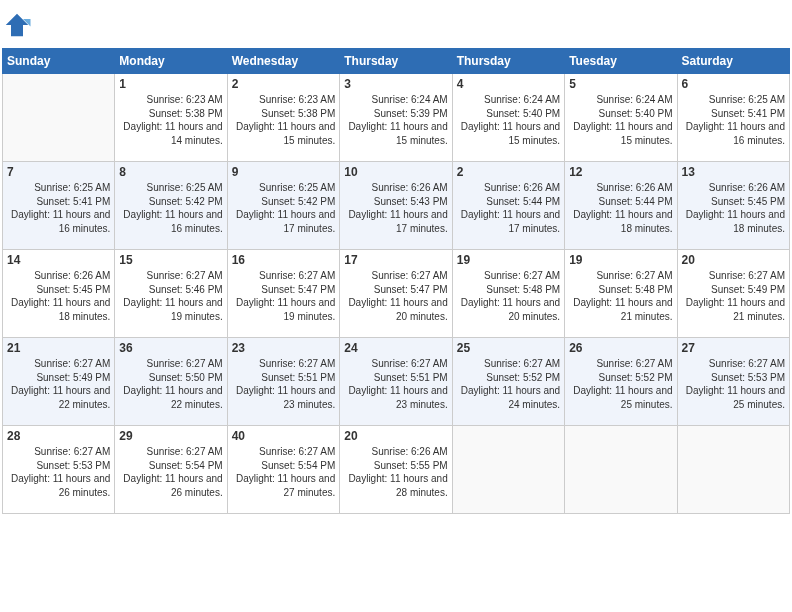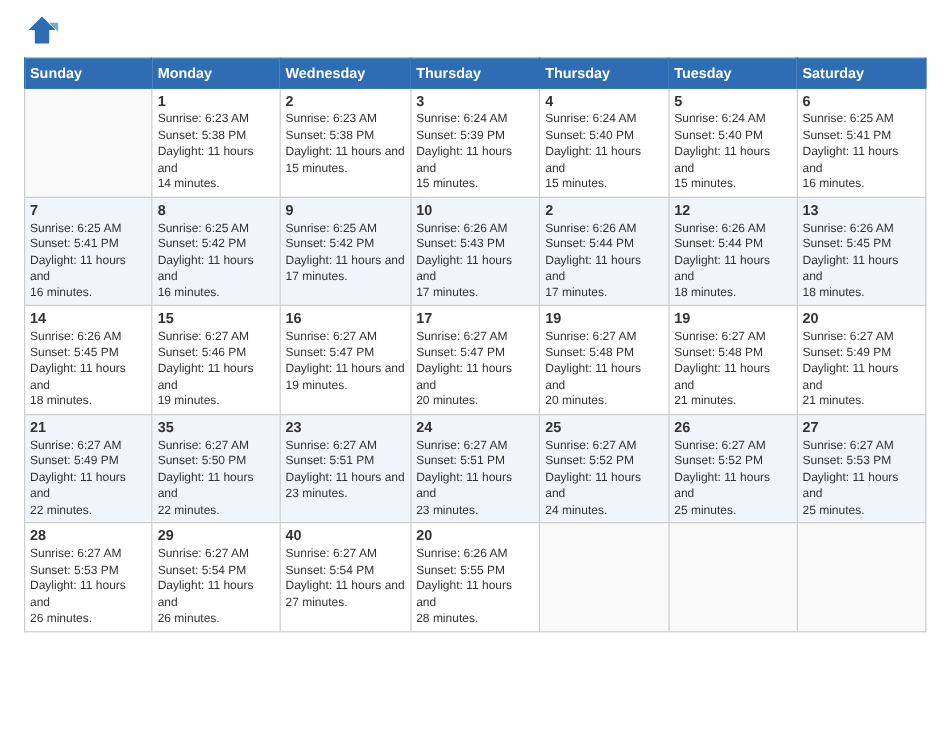--- a/index.html
+++ b/index.html
@@ -6,21 +6,21 @@
     body {
       font-family: Arial, sans-serif;
       background: #fff;
       width: 792px;
       height: 612px;
       overflow: hidden;
     }
     .page {
       width: 792px;
       height: 484px;
-      padding: 10px 20px;
+      padding: 10px 2px;
     }
     .header {
       display: flex;
       justify-content: space-between;
       align-items: flex-start;
       margin-bottom: 8px;
     }
     .logo {
       display: flex;
       align-items: center;
@@ -78,20 +78,21 @@
     .day-num {
       font-size: 12px;
       font-weight: bold;
       margin-bottom: 2px;
       display: block;
     }
     .day-info {
       font-size: 10px;
       line-height: 1.35;
       color: #333;
+      text-align: right;
     }
     .alt-row td {
       background: #f0f4fb;
     }
   </style>
 </head>
 <body>
 
 <div class="page">
   <div class="header">
@@ -210,21 +211,21 @@
             <span class="day-num">20</span>
             <div class="day-info">Sunrise: 6:27 AM<br>Sunset: 5:49 PM<br>Daylight: 11 hours and<br>21 minutes.</div>
           </td>
         </tr>
         <tr class="alt-row">
           <td>
             <span class="day-num">21</span>
             <div class="day-info">Sunrise: 6:27 AM<br>Sunset: 5:49 PM<br>Daylight: 11 hours and<br>22 minutes.</div>
           </td>
           <td>
-            <span class="day-num">35</span>
+            <span class="day-num">36</span>
             <div class="day-info">Sunrise: 6:27 AM<br>Sunset: 5:50 PM<br>Daylight: 11 hours and<br>22 minutes.</div>
           </td>
           <td>
             <span class="day-num">23</span>
             <div class="day-info">Sunrise: 6:27 AM<br>Sunset: 5:51 PM<br>Daylight: 11 hours and<br>23 minutes.</div>
           </td>
           <td>
             <span class="day-num">24</span>
             <div class="day-info">Sunrise: 6:27 AM<br>Sunset: 5:51 PM<br>Daylight: 11 hours and<br>23 minutes.</div>
           </td>

